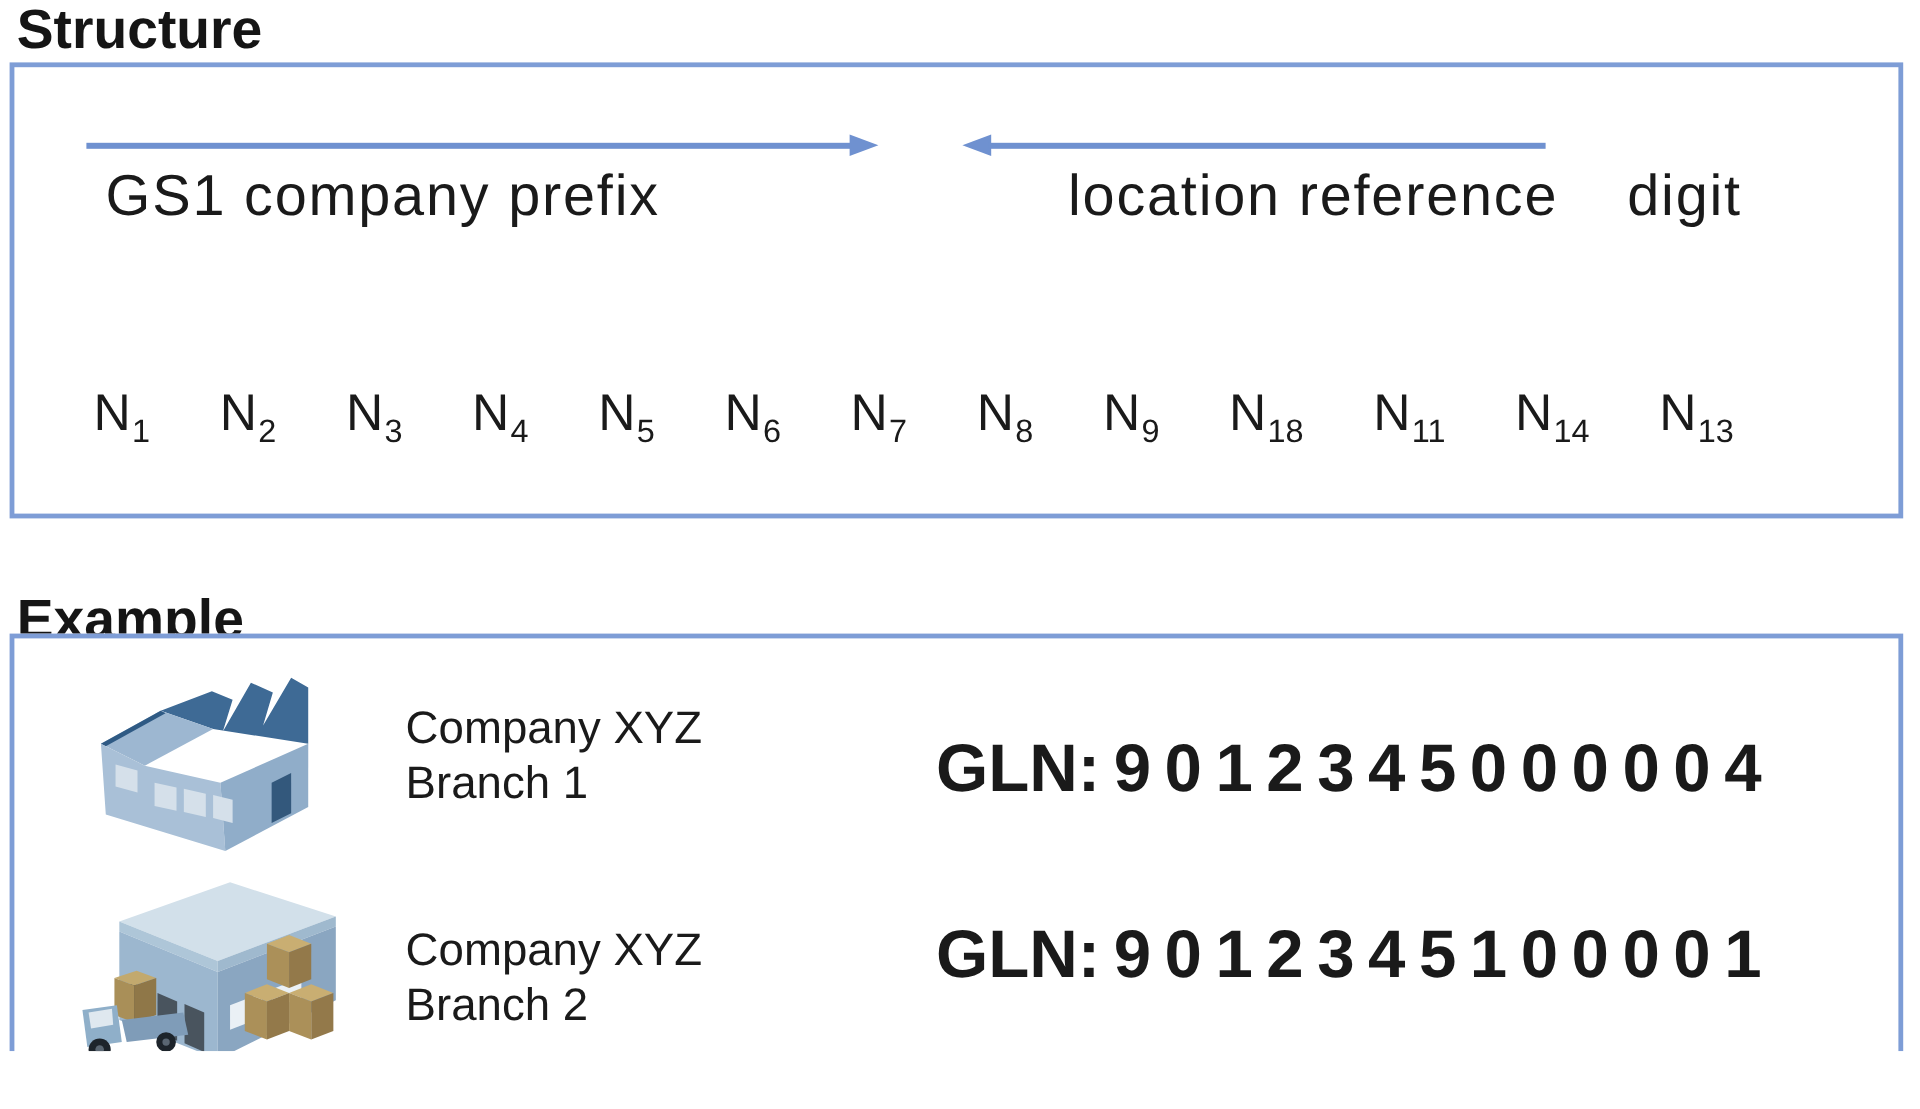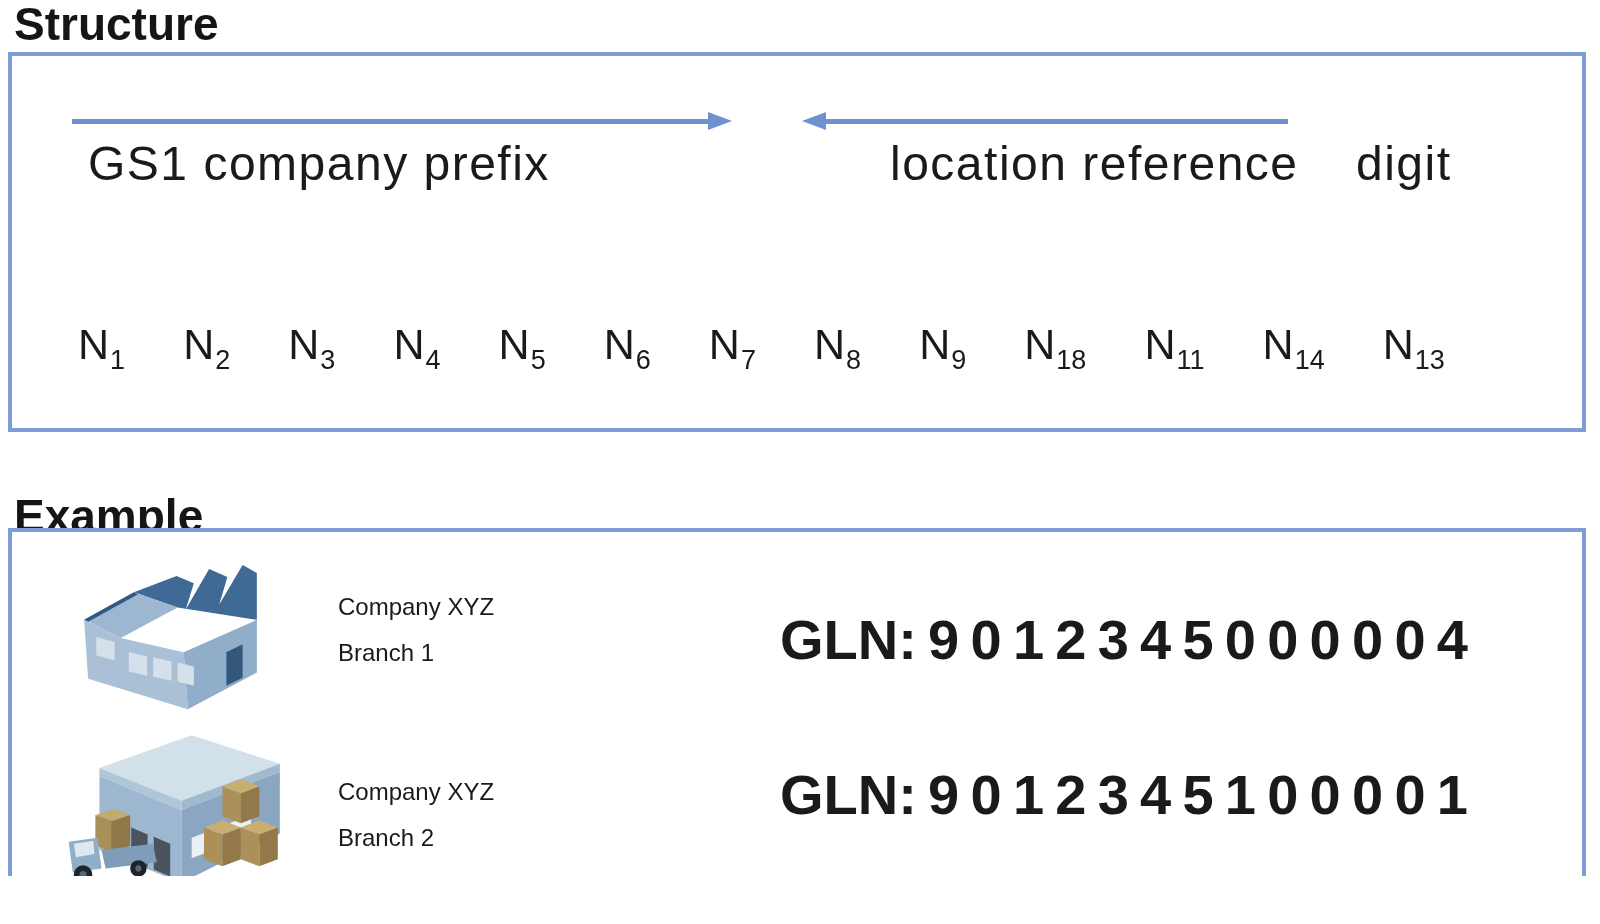--- a/index.html
+++ b/index.html
@@ -51,21 +51,21 @@
     display:flex;justify-content:space-between;align-items:flex-start;
     font-size:43px;line-height:48px;
   }
   .n-cell{white-space:nowrap;}
   .n-sub{font-size:27px;position:relative;top:10px;left:1px;}
 
   
   .icon{position:absolute;}
   .icon.factory{left:78px;top:558px;width:188px;height:154px;}
   .icon.warehouse{left:40px;top:728px;width:246px;height:166px;}
-  .company{position:absolute;left:338px;font-size:24px;line-height:46px;white-space:nowrap;}
+  .company{position:absolute;left:338px;font-size:38px;line-height:46px;white-space:nowrap;}
   .company.row1{top:584px;}
   .company.row2{top:769px;}
   .gln{
     position:absolute;left:780px;width:688px;
     display:flex;justify-content:space-between;
     font-size:56px;font-weight:bold;line-height:50px;white-space:nowrap;
   }
   .gln.row1{top:615px;}
   .gln.row2{top:770px;}
   .gln-digit{display:inline-block;}

